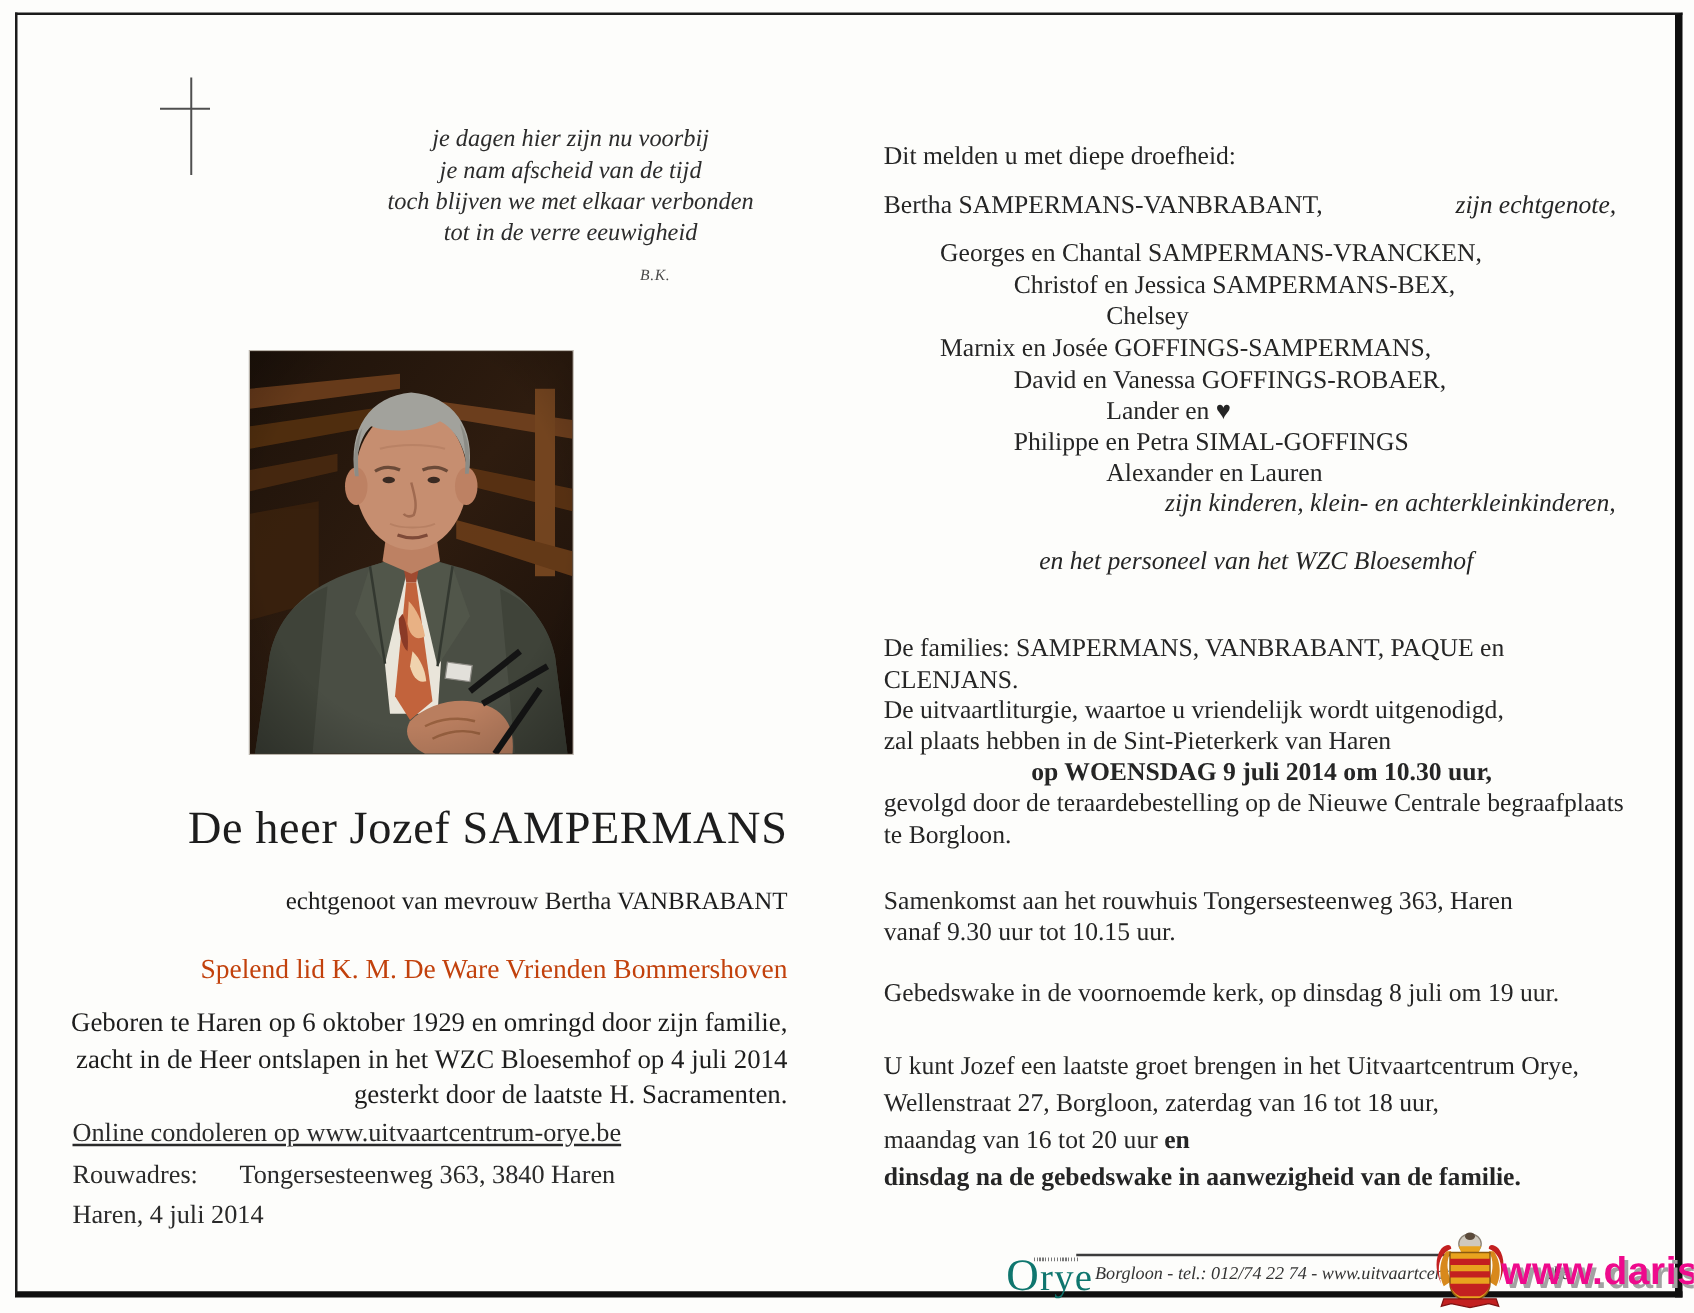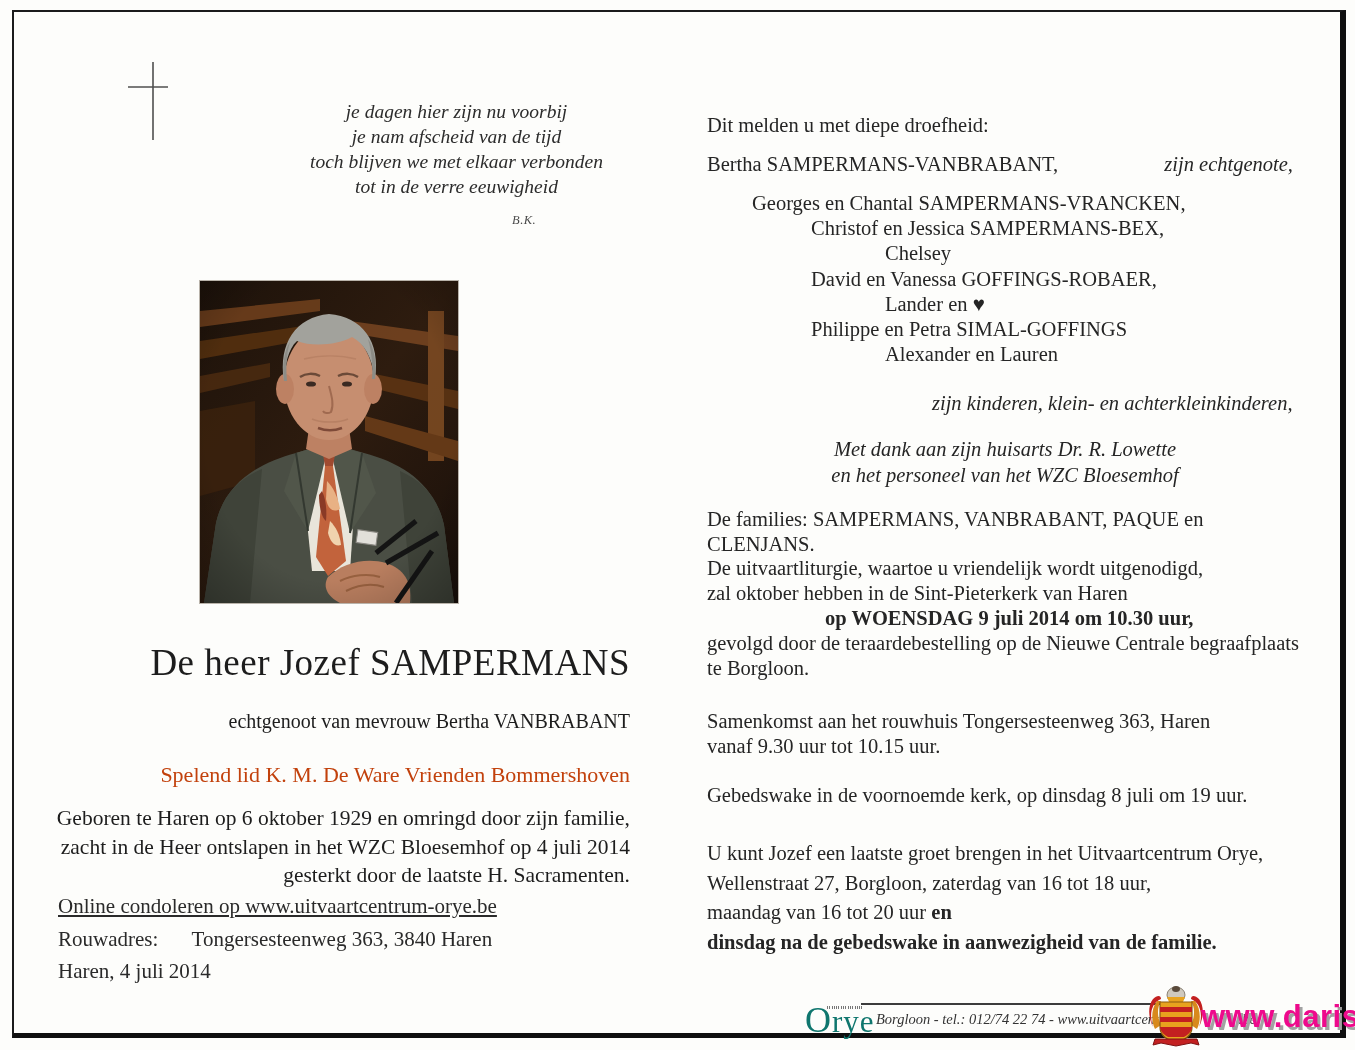--- a/index.html
+++ b/index.html
@@ -200,38 +200,38 @@
 
   <div class="abs widow-row">
     <span>Bertha SAMPERMANS-VANBRABANT,</span>
     <span class="widow-role">zijn echtgenote,</span>
   </div>
 
   <div class="abs family-list">
     <div class="ind-a">Georges en Chantal SAMPERMANS-VRANCKEN,</div>
     <div class="ind-b">Christof en Jessica SAMPERMANS-BEX,</div>
     <div class="ind-c">Chelsey</div>
+    <div class="ind-a">Marnix en Josée GOFFINGS-SAMPERMANS,</div>
     <div class="ind-b">David en Vanessa GOFFINGS-ROBAER,</div>
     <div class="ind-c">Lander en ♥</div>
     <div class="ind-b">Philippe en Petra SIMAL-GOFFINGS</div>
     <div class="ind-c">Alexander en Lauren</div>
   </div>
 
   <div class="abs children-role">zijn kinderen, klein- en achterkleinkinderen,</div>
 
   <div class="abs thanks">
-    <div>Met dank aan zijn huisarts Dr. R. Lowette</div>
     <div>en het personeel van het WZC Bloesemhof</div>
   </div>
 
   <div class="abs families-line">De families: SAMPERMANS, VANBRABANT, PAQUE en CLENJANS.</div>
 
   <div class="abs liturgy">
     <div>De uitvaartliturgie, waartoe u vriendelijk wordt uitgenodigd,</div>
-    <div>zal oktober hebben in de Sint-Pieterkerk van Haren</div>
+    <div>zal plaats hebben in de Sint-Pieterkerk van Haren</div>
     <div class="bold-line">op WOENSDAG 9 juli 2014 om 10.30 uur,</div>
     <div>gevolgd door de teraardebestelling op de Nieuwe Centrale begraafplaats</div>
     <div>te Borgloon.</div>
   </div>
 
   <div class="abs gathering">
     <div>Samenkomst aan het rouwhuis Tongersesteenweg 363, Haren</div>
     <div>vanaf 9.30 uur tot 10.15 uur.</div>
   </div>
 

